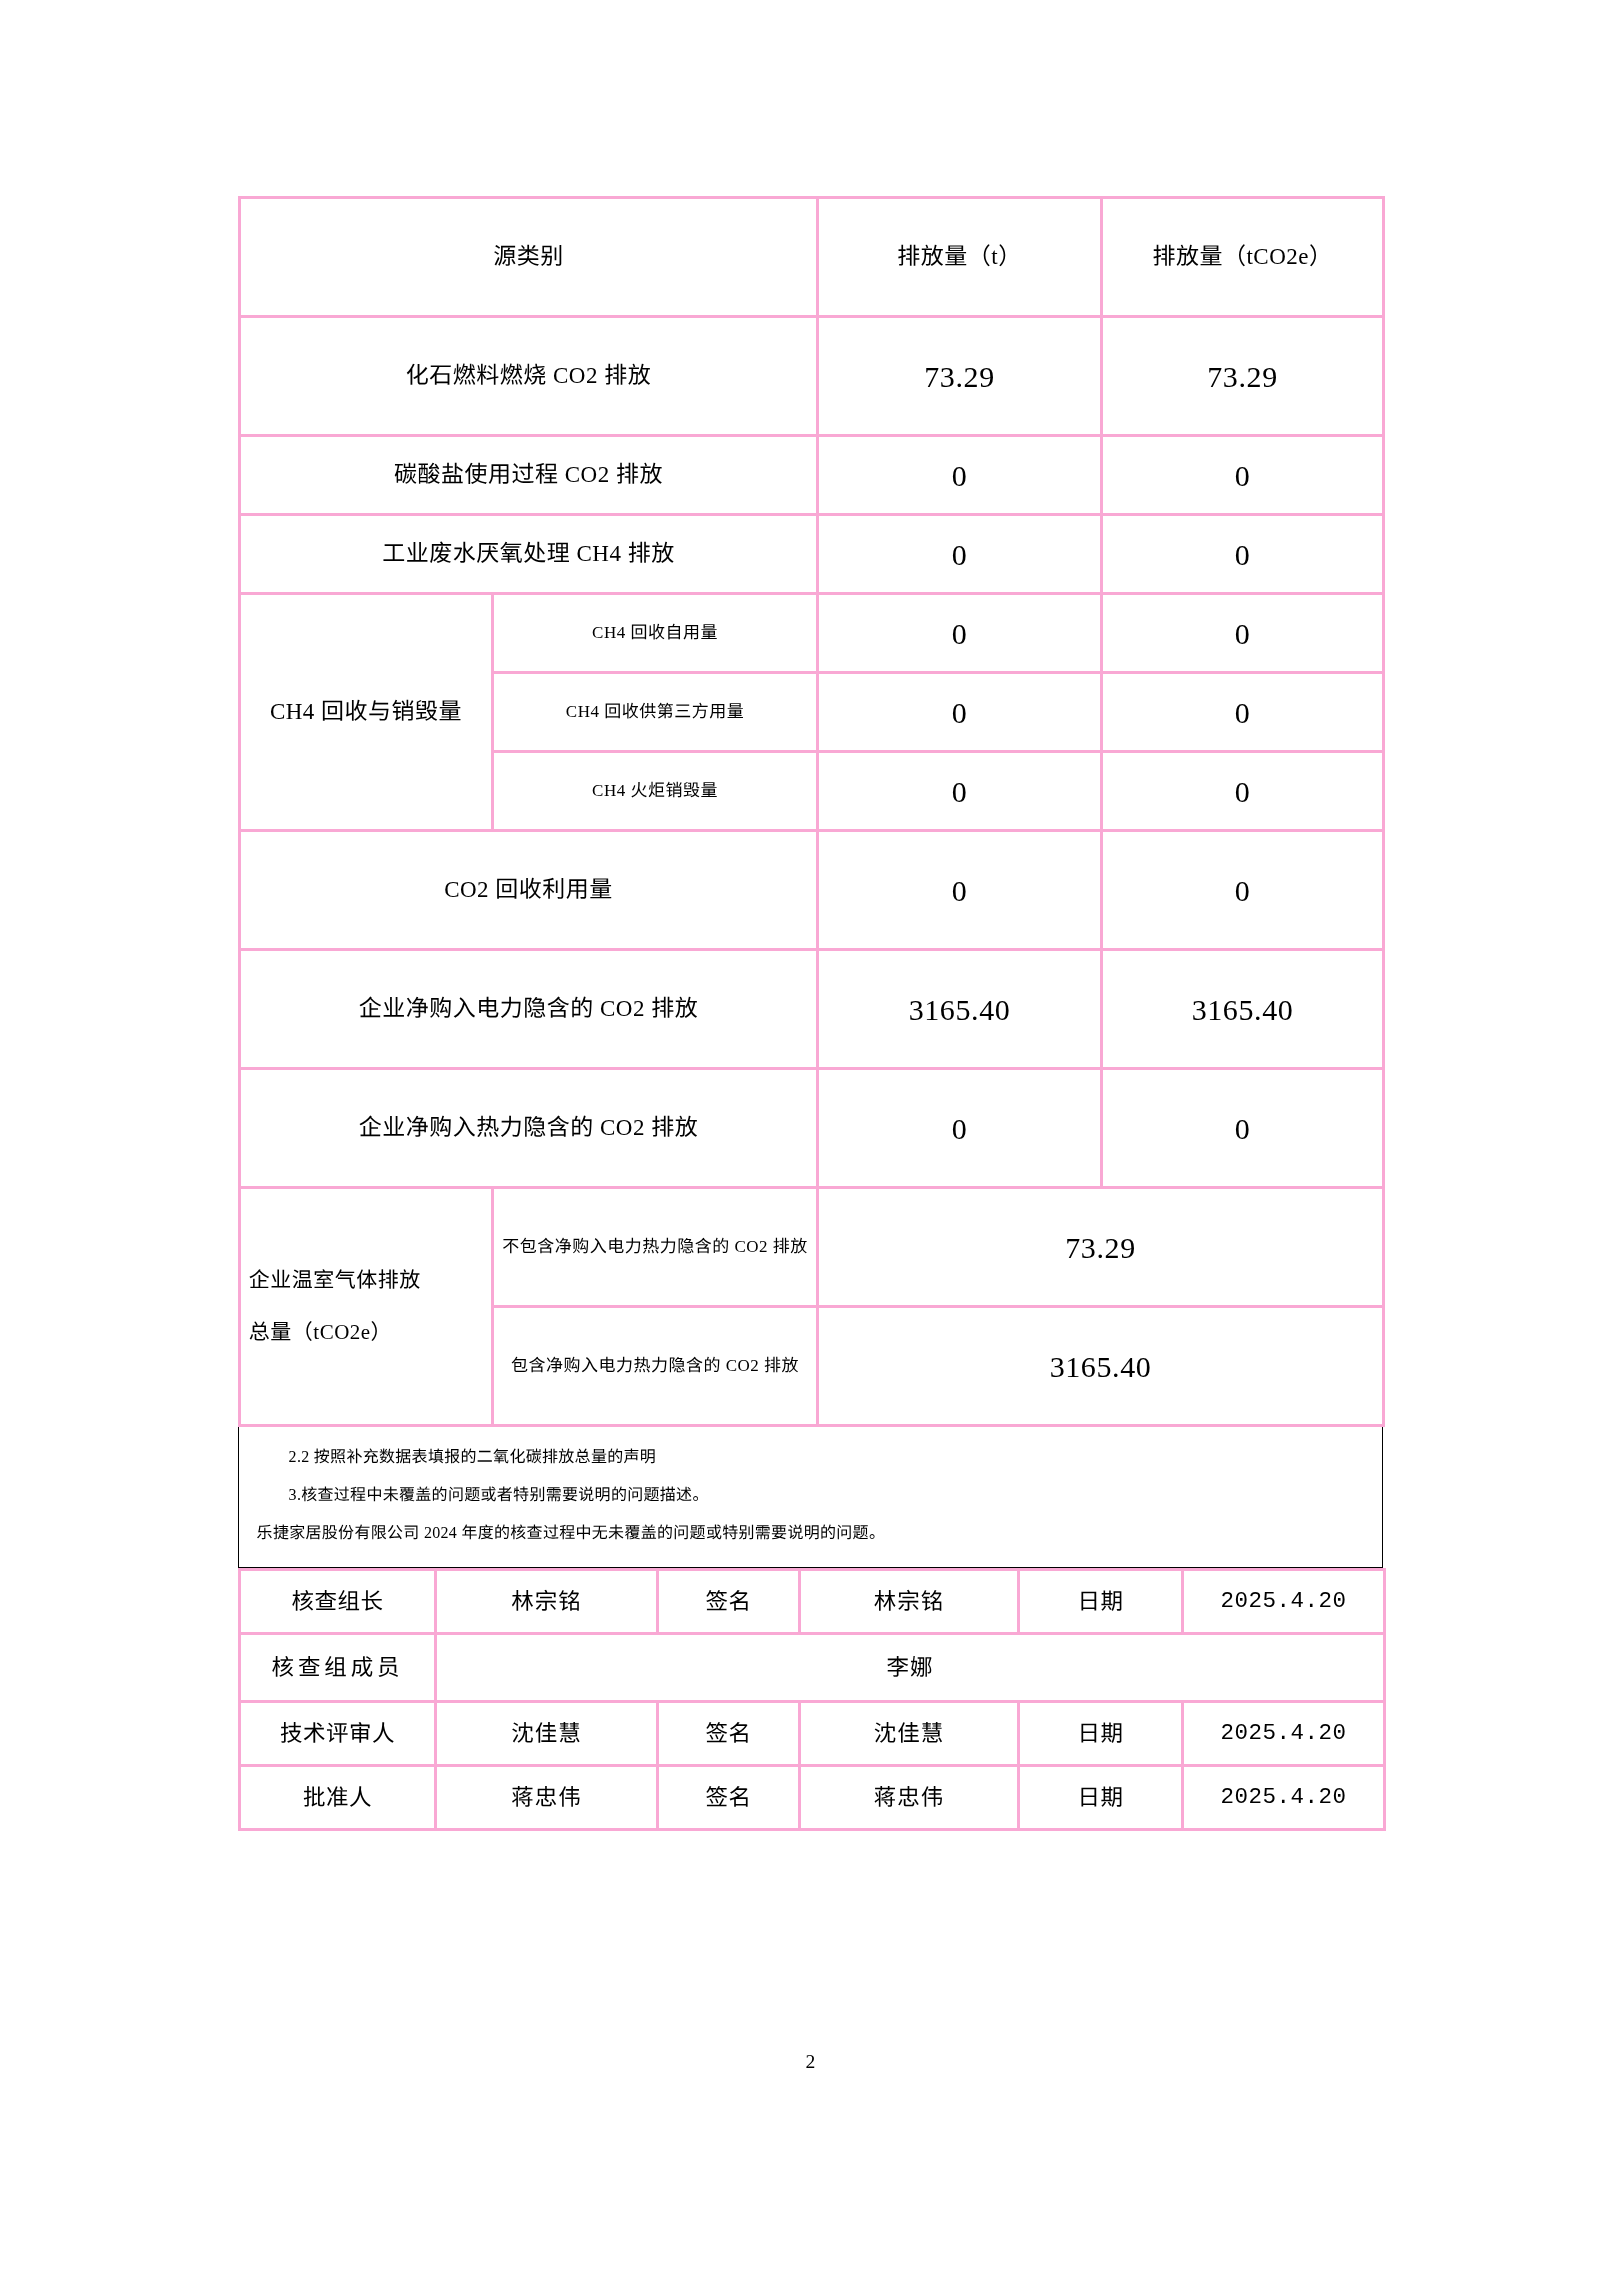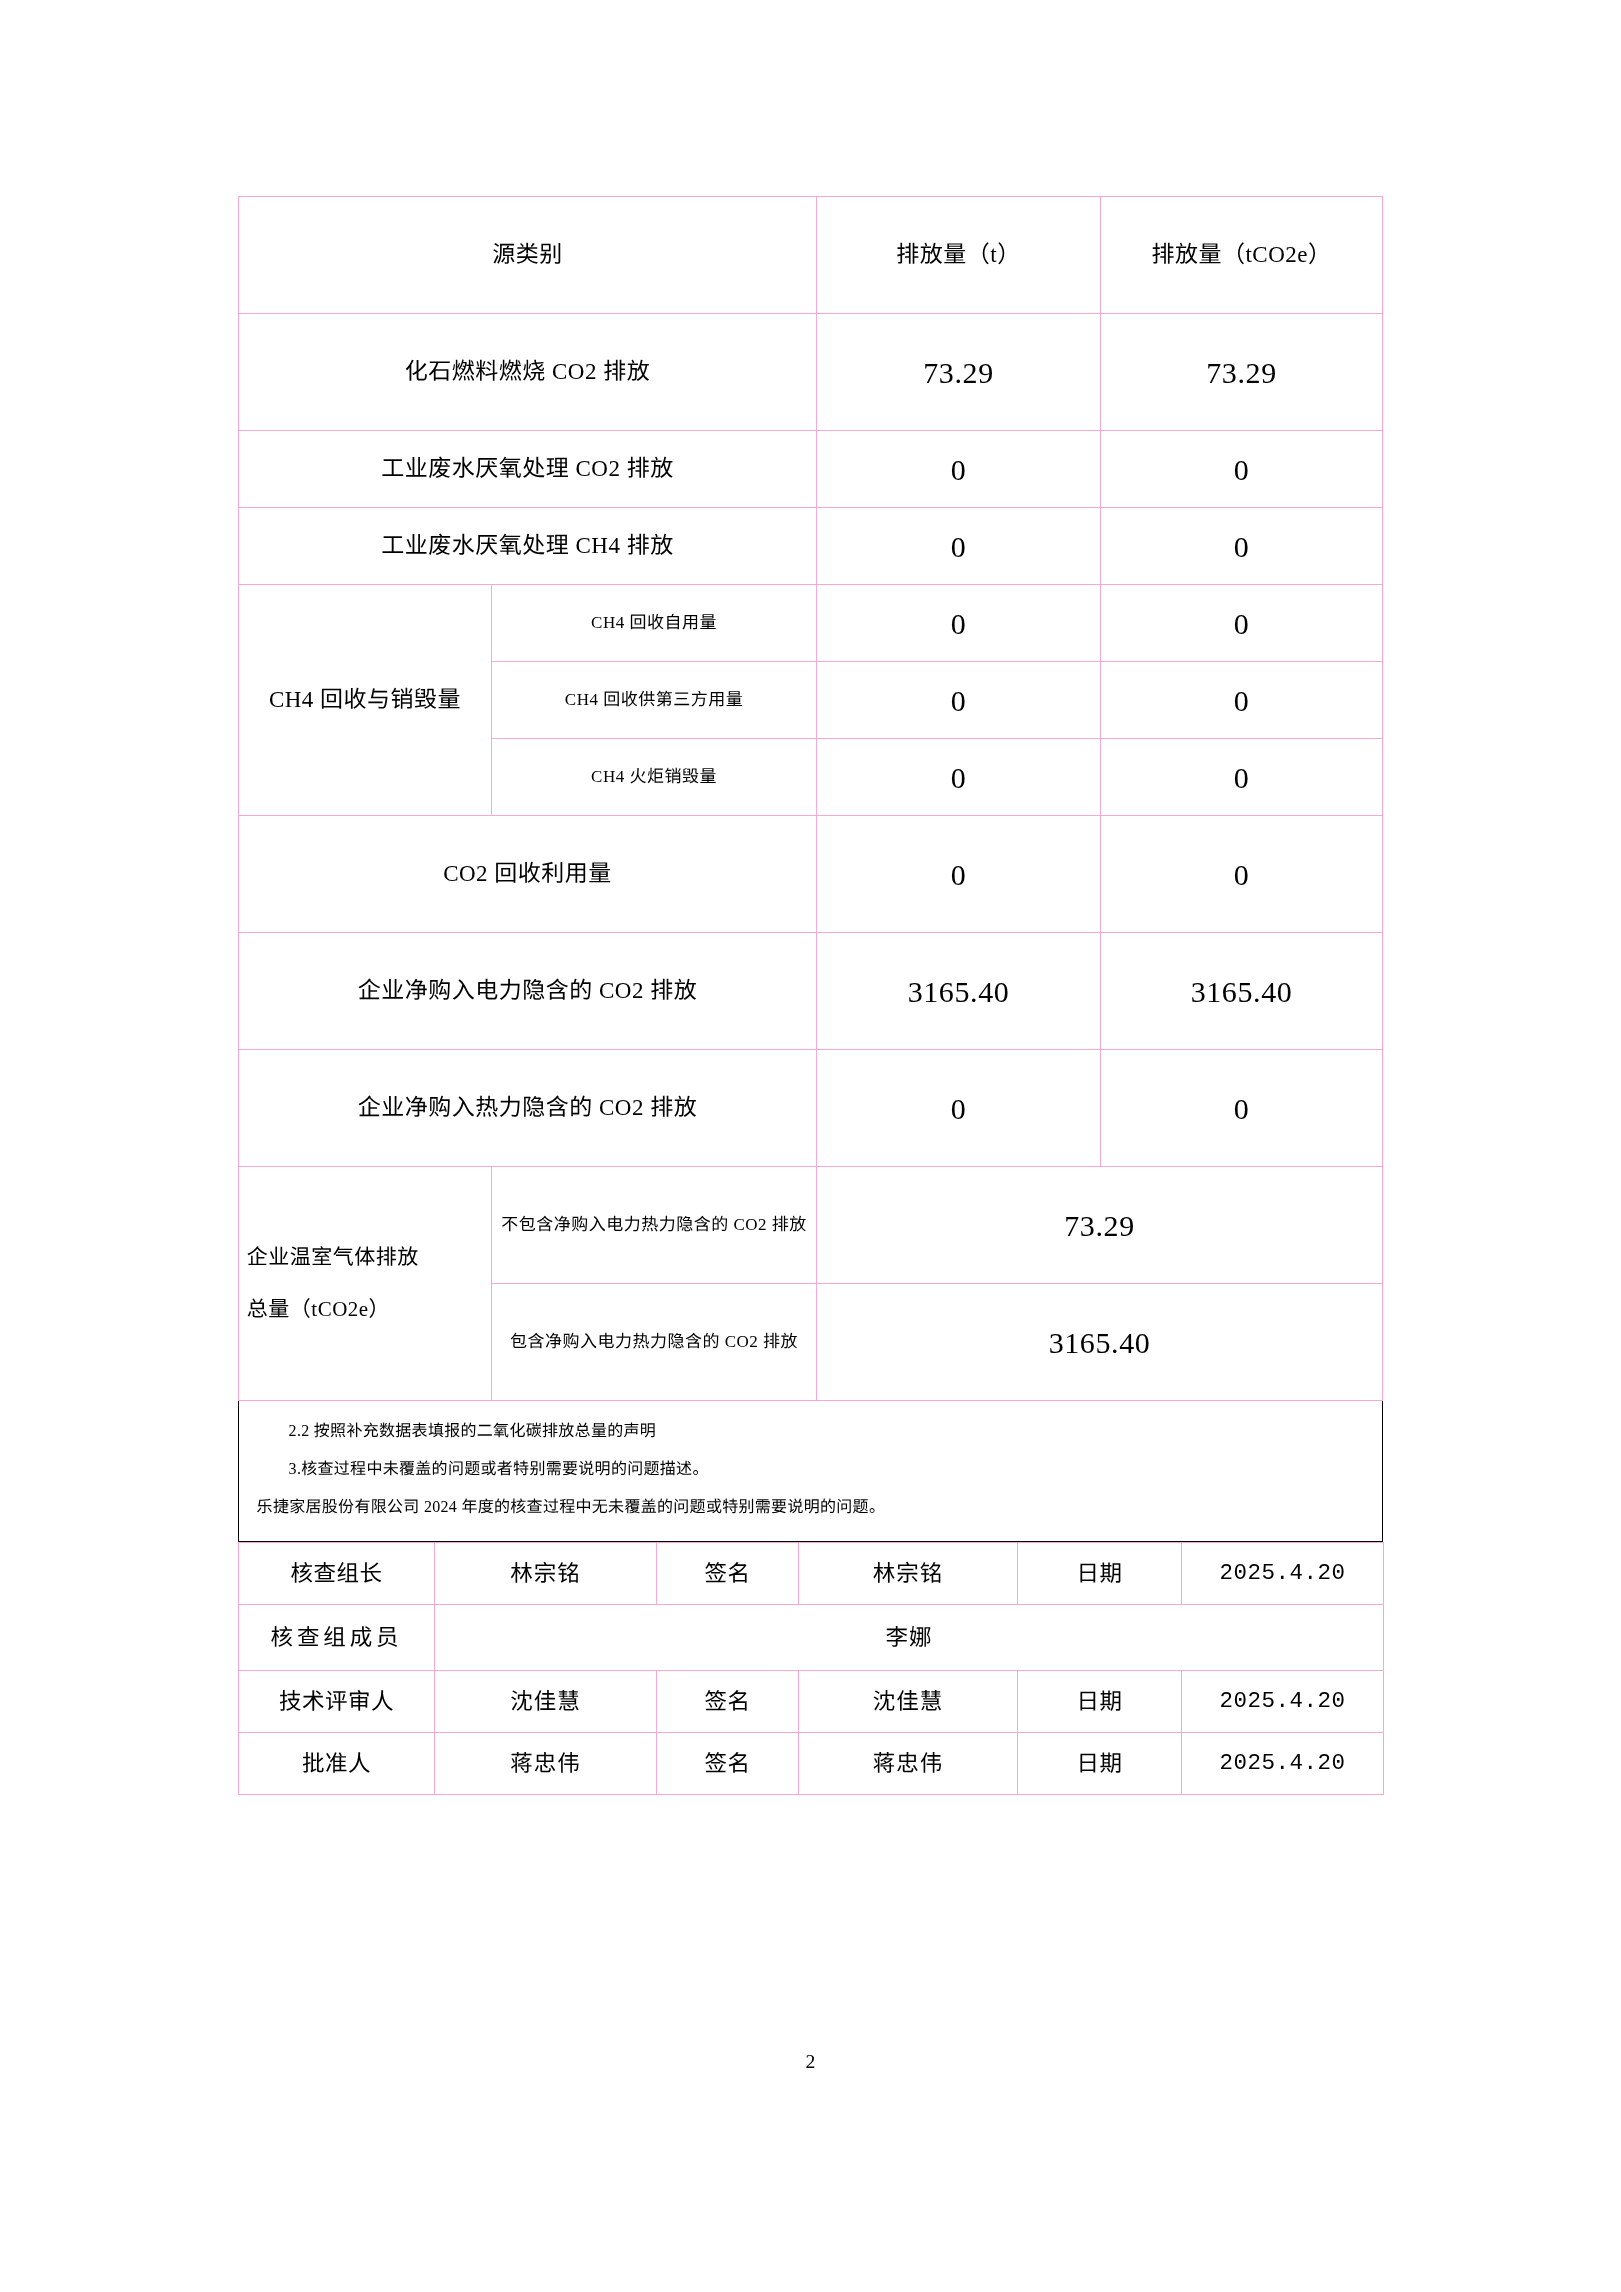--- a/index.html
+++ b/index.html
@@ -32,21 +32,21 @@
   }
 
   
   table.doc-table {
     border-collapse: collapse;
     table-layout: fixed;
     width: 1145px;
     border: 1px solid #000;
   }
   table.doc-table td {
-    border: 1px solid #f9a8d4;
+    border: 3px solid #f9a8d4;
     padding: 0;
     text-align: center;
     vertical-align: middle;
     font-size: 22.5px;
     line-height: 1.5;
     letter-spacing: 0.5px;
     color: #000;
   }
 
   
@@ -161,21 +161,21 @@
           <td class="tall src-label">排放量（tCO2e）</td>
         </tr>
 
         <tr>
           <td class="tall src-label" colspan="2">化石燃料燃烧 CO2 排放</td>
           <td class="tall num">73.29</td>
           <td class="tall num">73.29</td>
         </tr>
 
         <tr>
-          <td class="src-label" colspan="2">工业废水厌氧处理 CO2 排放</td>
+          <td class="src-label" colspan="2">碳酸盐使用过程 CO2 排放</td>
           <td class="num">0</td>
           <td class="num">0</td>
         </tr>
 
         <tr>
           <td class="src-label" colspan="2">工业废水厌氧处理 CH4 排放</td>
           <td class="num">0</td>
           <td class="num">0</td>
         </tr>
 

